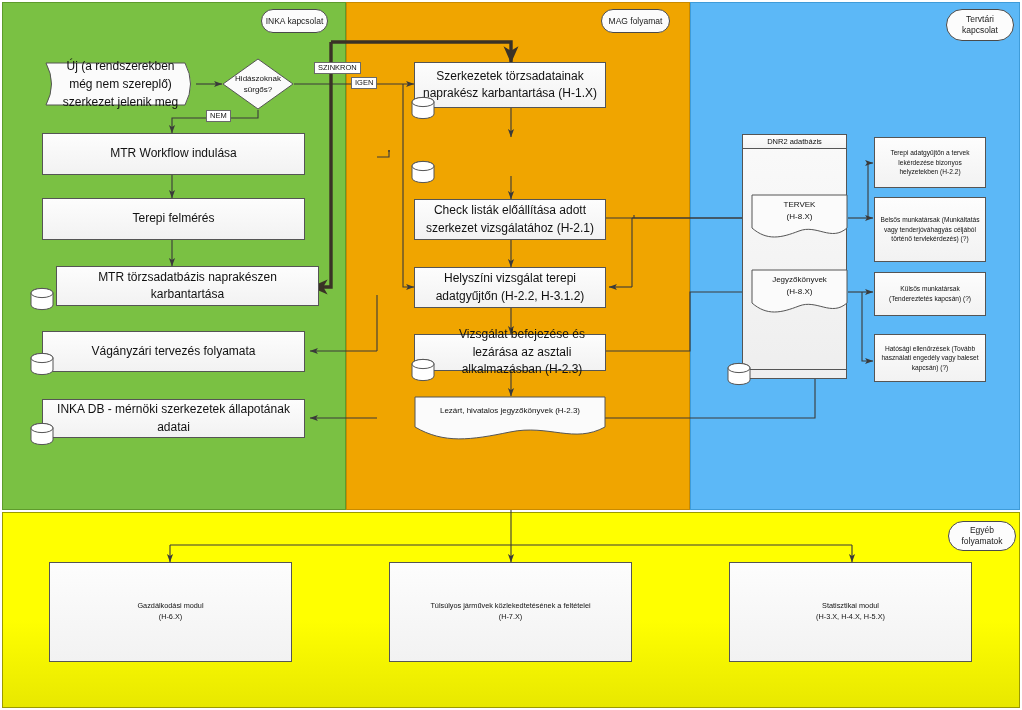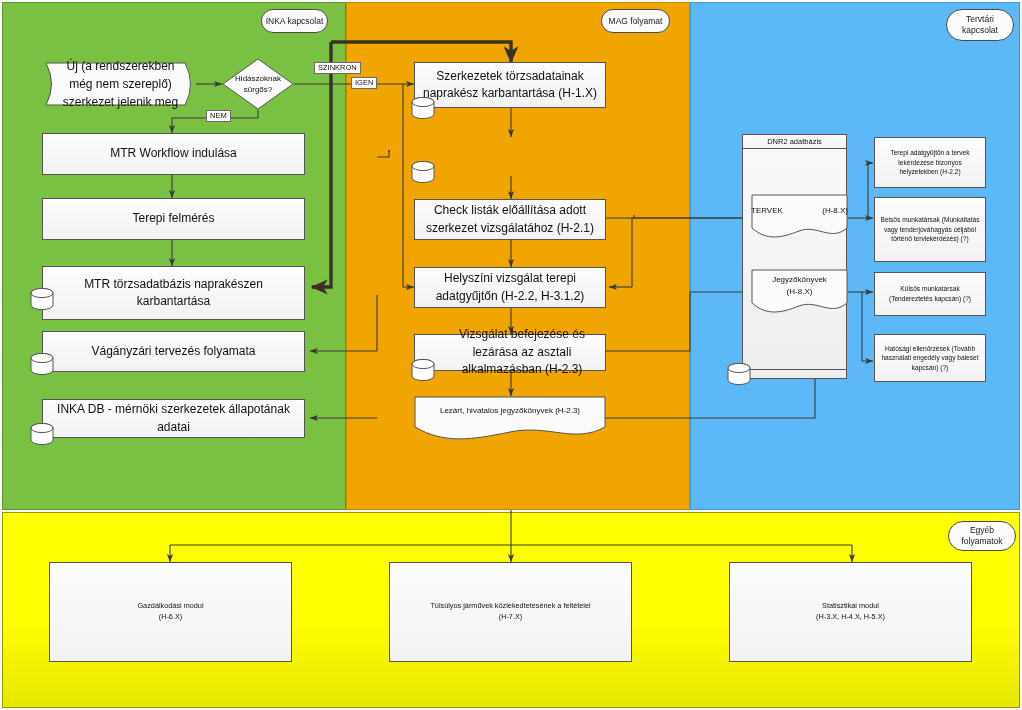--- a/index.html
+++ b/index.html
@@ -205,21 +205,21 @@
     </svg>
     <div class="dtxt">Hidászoknak sürgős?</div>
   </div>
 
   <div class="box" style="left:42px;top:133px;width:263px;height:42px;">
     <span>MTR Workflow indulása</span>
   </div>
   <div class="box" style="left:42px;top:198px;width:263px;height:42px;align-items:center;">
     <span>Terepi felmérés</span>
   </div>
-  <div class="box" style="left:42px;top:266px;width:263px;height:54px;">
+  <div class="box" style="left:56px;top:266px;width:263px;height:40px;">
     <span>MTR törzsadatbázis naprakészen karbantartása</span>
   </div>
   <div class="box" style="left:42px;top:331px;width:263px;height:41px;">
     <span>Vágányzári tervezés folyamata</span>
   </div>
   <div class="box" style="left:42px;top:399px;width:263px;height:39px;">
     <span>INKA DB - mérnöki szerkezetek állapotának adatai</span>
   </div>
 
   <div class="cyl" style="left:29px;top:287px;width:26px;height:26px;">
@@ -290,21 +290,21 @@
 
   <div id="dnr2" style="left:742px;top:134px;width:105px;height:245px;">
     <div class="dnr2-title">DNR2 adatbázis</div>
     <div class="dnr2-foot"></div>
   </div>
 
   <div class="wavenode" style="left:751px;top:194px;width:97px;height:48px;">
     <svg width="97" height="48" viewBox="0 0 97 48">
       <path d="M1,1 H96 V34 C80,48 66,30 48,37 C30,44 16,47 1,34 Z" fill="#fbfbfb" stroke="#555" stroke-width="1"></path>
     </svg>
-    <div class="wtxt" style="height:33px;flex-direction:row;justify-content:space-between;">
+    <div class="wtxt" style="height:33px;flex-direction:column;">
       <span>TERVEK</span>
       <span>(H-8.X)</span>
     </div>
   </div>
 
   <div class="wavenode" style="left:751px;top:269px;width:97px;height:48px;">
     <svg width="97" height="48" viewBox="0 0 97 48">
       <path d="M1,1 H96 V34 C80,48 66,30 48,37 C30,44 16,47 1,34 Z" fill="#fbfbfb" stroke="#555" stroke-width="1"></path>
     </svg>
     <div class="wtxt" style="height:33px;flex-direction:column;">

